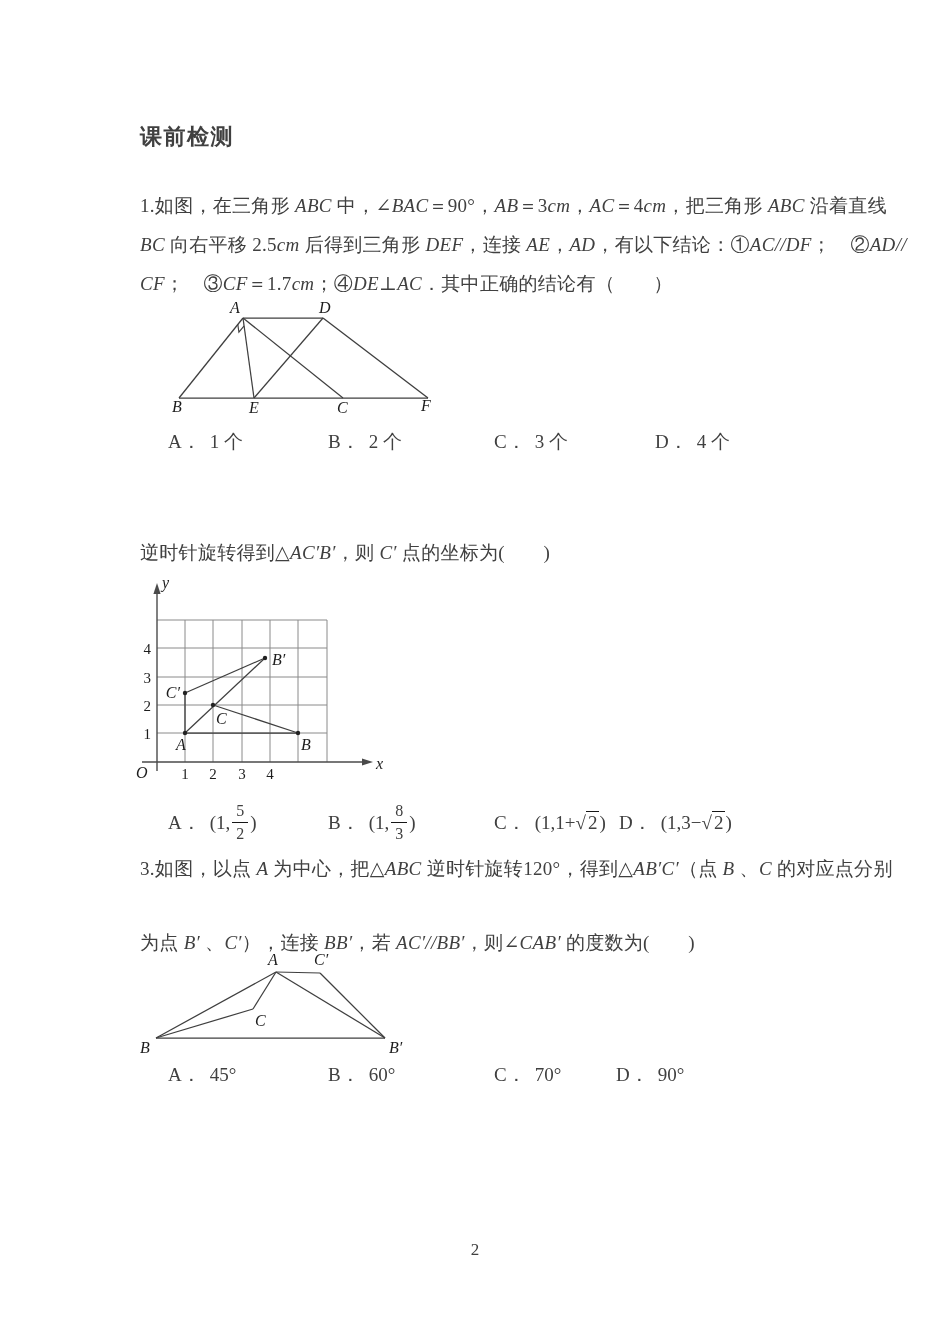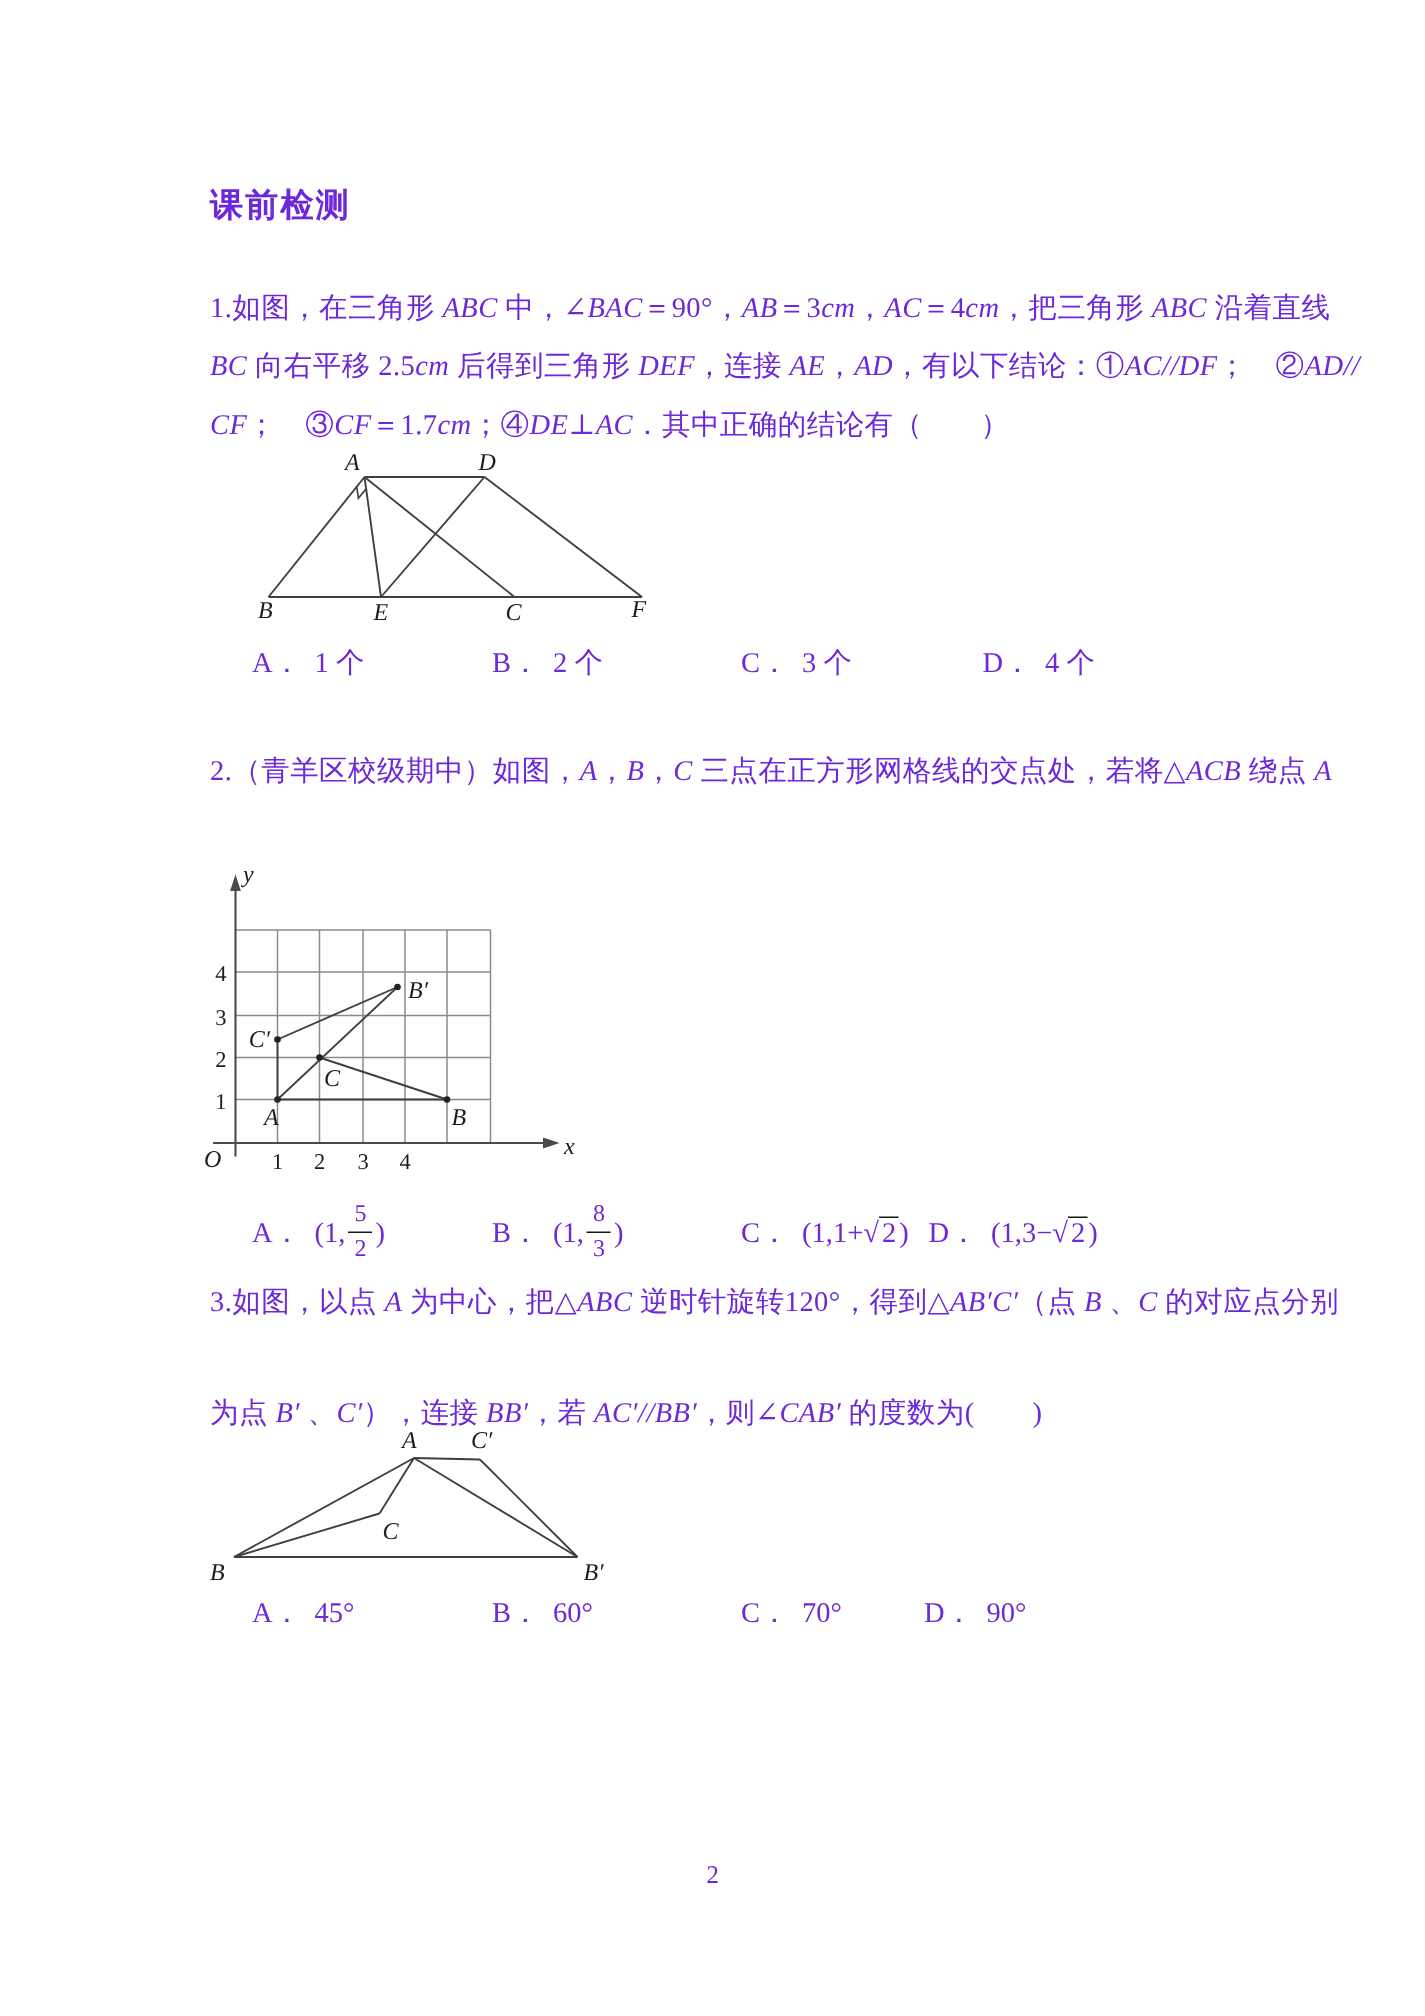--- a/index.html
+++ b/index.html
@@ -1,17 +1,17 @@
 <!DOCTYPE html>
 <html><head>
 <meta charset="utf-8">
 <style>
   html,body{margin:0;padding:0;background:#ffffff;}
   .page{position:relative;width:950px;height:1344px;background:#ffffff;overflow:hidden;
-        font-family:"Liberation Serif","DejaVu Serif",serif;color:#6d28d9;}
+        font-family:"Liberation Serif","DejaVu Serif",serif;color:#404040;}
   .title{position:absolute;left:140px;top:122px;margin:0;font-size:22px;font-weight:700;letter-spacing:1.5px;}
   .line{position:absolute;left:140px;white-space:nowrap;font-size:19px;line-height:25px;letter-spacing:0.3px;}
   .it{font-style:italic;}
   .optrow{position:absolute;left:0;width:950px;}
   .opt{position:absolute;white-space:nowrap;font-size:19px;top:0;}
   .ol{margin-right:9px;}
   .optrow.tall .opt{line-height:50px;}
   .frac{display:inline-block;vertical-align:middle;text-align:center;font-size:16px;line-height:1.25;margin:0 2px;transform:translateY(-2px);}
   .num{display:block;border-bottom:1.3px solid #161616;padding:0 4px 1px;}
   .den{display:block;padding:1px 4px 0;}
@@ -55,21 +55,21 @@
     <text x="261" y="111">F</text>
   </svg>
 
   <div class="optrow" style="top:429px">
     <span class="opt" style="left:168px"><span class="ol">A．</span><span>1 个</span></span>
     <span class="opt" style="left:328px"><span class="ol">B．</span><span>2 个</span></span>
     <span class="opt" style="left:494px"><span class="ol">C．</span><span>3 个</span></span>
     <span class="opt" style="left:655px"><span class="ol">D．</span><span>4 个</span></span>
   </div>
 
-  <div class="line" style="top:502px"><span>2.（青羊区校级期中）如图，</span><span class="it">A</span><span>，</span><span class="it">B</span><span>，</span><span class="it">C</span><span> 三点在正方形网格线的交点处，若将△</span><span class="it">ACB</span><span> 绕点 </span><span class="it">A</span></div>
+  <div class="line" style="top:540px"><span>逆时针旋转得到△</span><span class="it">AC′B′</span><span>，则 </span><span class="it">C′</span><span> 点的坐标为(　　)</span></div>
 
   <svg class="fig" style="left:130px;top:575px" width="270" height="215" viewBox="0 0 270 215">
     <g>
       <line class="grid" x1="55" y1="45" x2="55" y2="187"></line>
       <line class="grid" x1="83" y1="45" x2="83" y2="187"></line>
       <line class="grid" x1="112" y1="45" x2="112" y2="187"></line>
       <line class="grid" x1="140" y1="45" x2="140" y2="187"></line>
       <line class="grid" x1="168" y1="45" x2="168" y2="187"></line>
       <line class="grid" x1="197" y1="45" x2="197" y2="187"></line>
       <line class="grid" x1="27" y1="45" x2="197" y2="45"></line>

